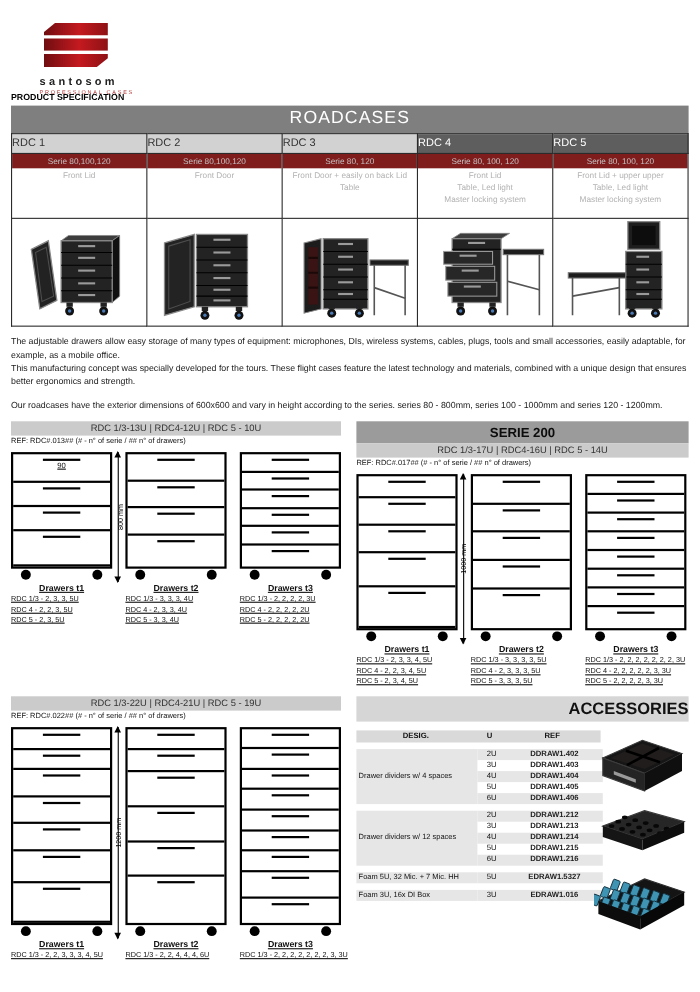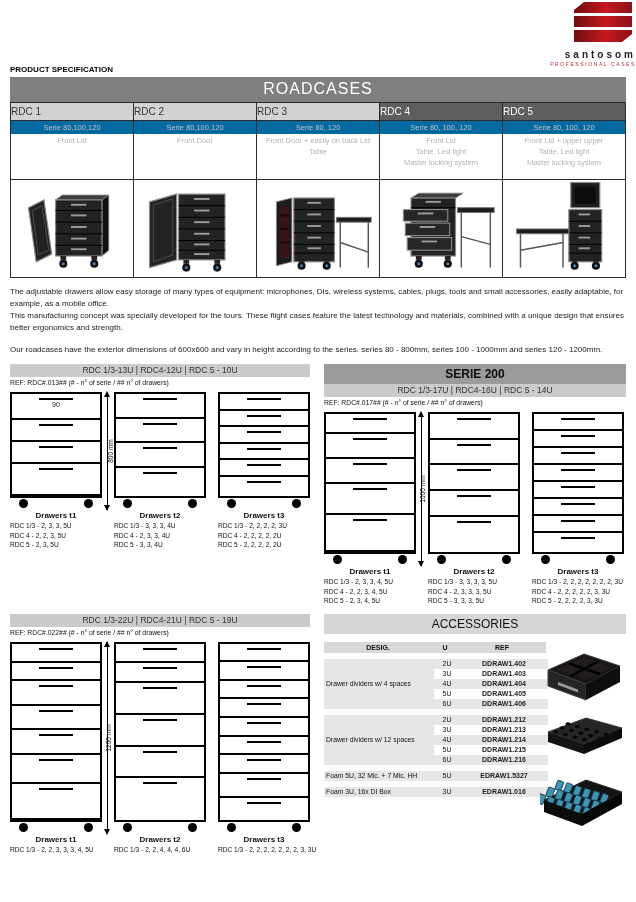--- a/index.html
+++ b/index.html
@@ -1,56 +1,56 @@
 <!DOCTYPE html>
 <html><head>
 <meta charset="utf-8">
 <style>
   html,body{margin:0;padding:0;background:#fff;}
   .page{width:636px;height:902px;position:relative;background:#fff;overflow:hidden;
         font-family:"Liberation Sans",sans-serif;color:#111;}
 
   
-  .logo{ text-align:right; padding-top:0; height:62px;margin-left:36px;}
+  .logo{ text-align:left; padding-top:19px; height:62px;margin-left:36px;}
   .brand{font-size:10px;font-weight:bold;letter-spacing:3px;color:#222;margin-top:1px;}
   .tagline{font-size:5px;color:#b03030;letter-spacing:1.6px;margin-top:1px;}
 
   .spec-label{font-size:8px;font-weight:bold;margin:3px 10px 3px 10px;color:#000;}
 
   .title-bar{margin:0 10px;background:#7f7f7f;color:#fff;text-align:center;
              font-size:16px;letter-spacing:1px;padding:3px 0 4px;}
 
   
   table.products{border-collapse:collapse;width:616px;margin:0 10px;table-layout:fixed;}
   table.products td{border:1px solid #2b2b2b;padding:0;vertical-align:top;}
   .cat{font-size:10px;text-align:center;padding:2px 0 !important;}
   .cat.light{background:#dcdcdc;color:#555;}
   .cat.dark{background:#565656;color:#fff;}
   .model{font-size:10px;text-align:left;padding:3px 0 !important;}
   .model.light{background:#d2d2d2;color:#333;}
   .model.dark{background:#5e5e5e;color:#fff;}
   td.info{height:58px;text-align:center;}
-  .serie-line{font-size:7.5px;color:#c3c3c3;background:#0369a1;padding:2px 0;}
+  .serie-line{font-size:7.5px;color:#c3c3c3;background:#7f1d1d;padding:2px 0;}
   .feat-line{font-size:7.5px;color:#b2b2b2;padding:2px 0 0;}
   td.imgcell{height:97px;text-align:center;vertical-align:middle;background:#fff;}
   td.imgcell svg{display:block;margin:0 auto;}
 
   
   .intro{margin:8px 10px 4px;}
   .intro p{margin:0;font-size:8px;line-height:1.5;color:#1a1a1a;}
 
   
   .two-col{display:flex;gap:14px;margin:8px 10px 0;}
   .col-l{width:300px;flex:none;}
   .col-r{width:302px;flex:none;}
   .sec-header{background:#9b9b9b;color:#0c0c0c;font-weight:bold;font-size:12px;
               text-align:center;padding:3px 0;}
   .sec-sub{background:#cbcbcb;color:#333;font-size:8.5px;text-align:center;padding:1px 0 2px;}
   .ref-line{font-size:6.8px;color:#111;margin:2px 0 6px;}
-  .diagrams{display:flex;gap:12px;align-items:center;}
+  .diagrams{display:flex;gap:12px;align-items:center;text-decoration:underline;}
   .diagram{width:92px;flex:none;}
   .cabinet{border:2px solid #000;display:flex;flex-direction:column;background:#fff;position:relative;}
   [data-series="0"] .cabinet{height:102px;}
   [data-series="1"] .cabinet{height:138px;}
   [data-series="2"] .cabinet{height:176px;}
   .drawer{border-bottom:2px solid #000;position:relative;}
   .drawer:last-child{border-bottom:none;}
   .handle{width:38%;border-top:2px solid #000;margin:4px auto 0;}
   .top-label{display:block;text-align:center;font-size:7px;margin-top:1px;}
   .wheels{display:flex;justify-content:space-between;padding:0 9px;margin-top:1px;height:10px;}
@@ -60,21 +60,21 @@
   .measure{position:absolute;top:-2px;bottom:-14px;right:-8px;width:1px;background:#000;}
   .measure::before{content:"";position:absolute;top:-1px;left:-3px;
     border-left:3.5px solid transparent;border-right:3.5px solid transparent;border-bottom:6px solid #000;}
   .measure::after{content:"";position:absolute;bottom:-1px;left:-3px;
     border-left:3.5px solid transparent;border-right:3.5px solid transparent;border-top:6px solid #000;}
   .measure-label{position:absolute;right:-14px;top:50%;transform:translate(0,-50%) rotate(-90deg);
     font-size:6.5px;white-space:nowrap;color:#000;}
 
   
   .acc{position:relative;}
-  .acc-title{background:#d6d6d6;font-weight:normal;font-size:12px;text-align:center;
+  .acc-title{background:#d6d6d6;font-weight:bold;font-size:15px;text-align:right;
              padding:3px 0;margin-bottom:8px;}
   .acc-head{display:flex;background:#d9d9d9;font-weight:bold;font-size:7px;
             padding:2px 0;margin-bottom:6px;width:222px;}
   .acc-head .h-desig{width:108px;text-align:center;}
   .acc-head .h-u{width:26px;text-align:center;}
   .acc-head .h-ref{width:88px;text-align:center;}
   .acc-group{display:flex;margin-bottom:6px;width:222px;}
   .acc-desig{width:108px;background:#e6e6e6;font-size:6.8px;display:flex;align-items:center;
              padding-left:2px;white-space:nowrap;overflow:hidden;flex:none;}
   .acc-rows{flex:1;}

